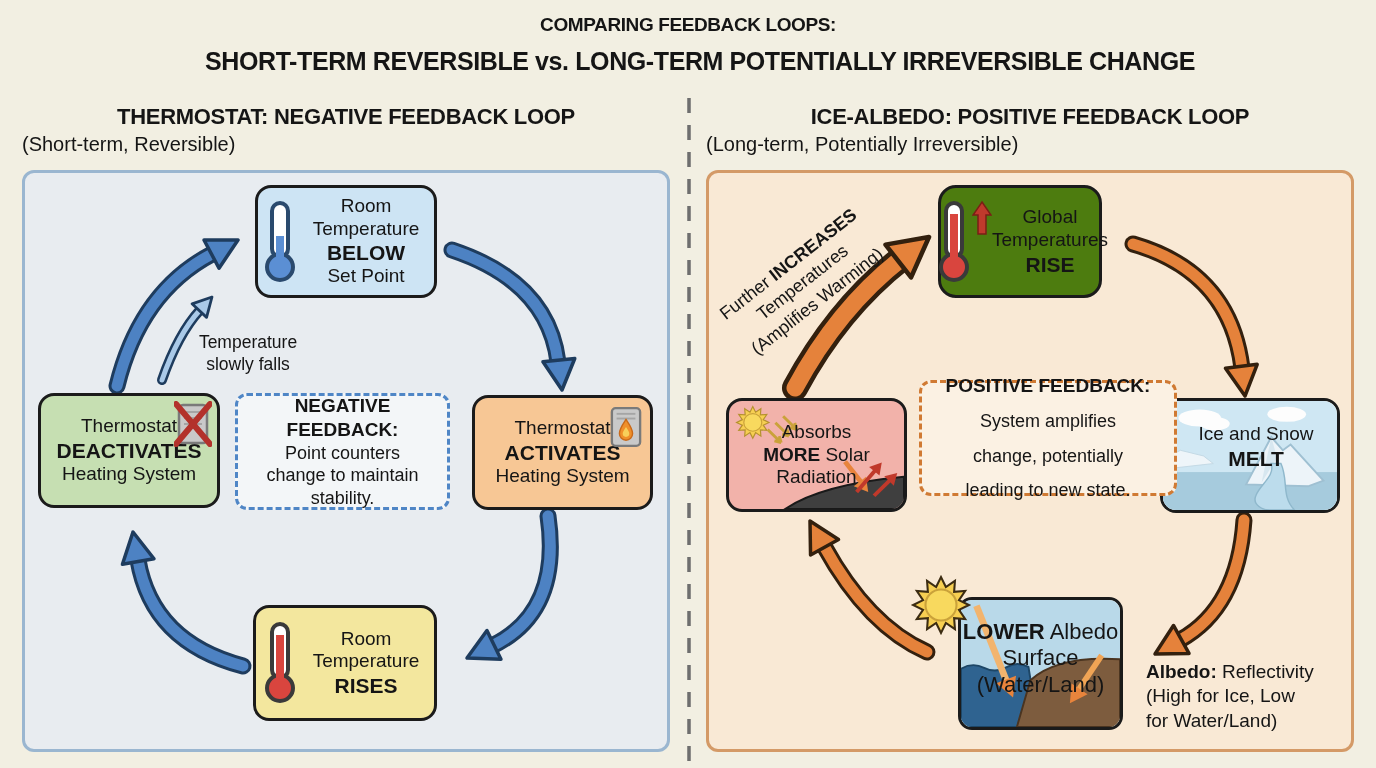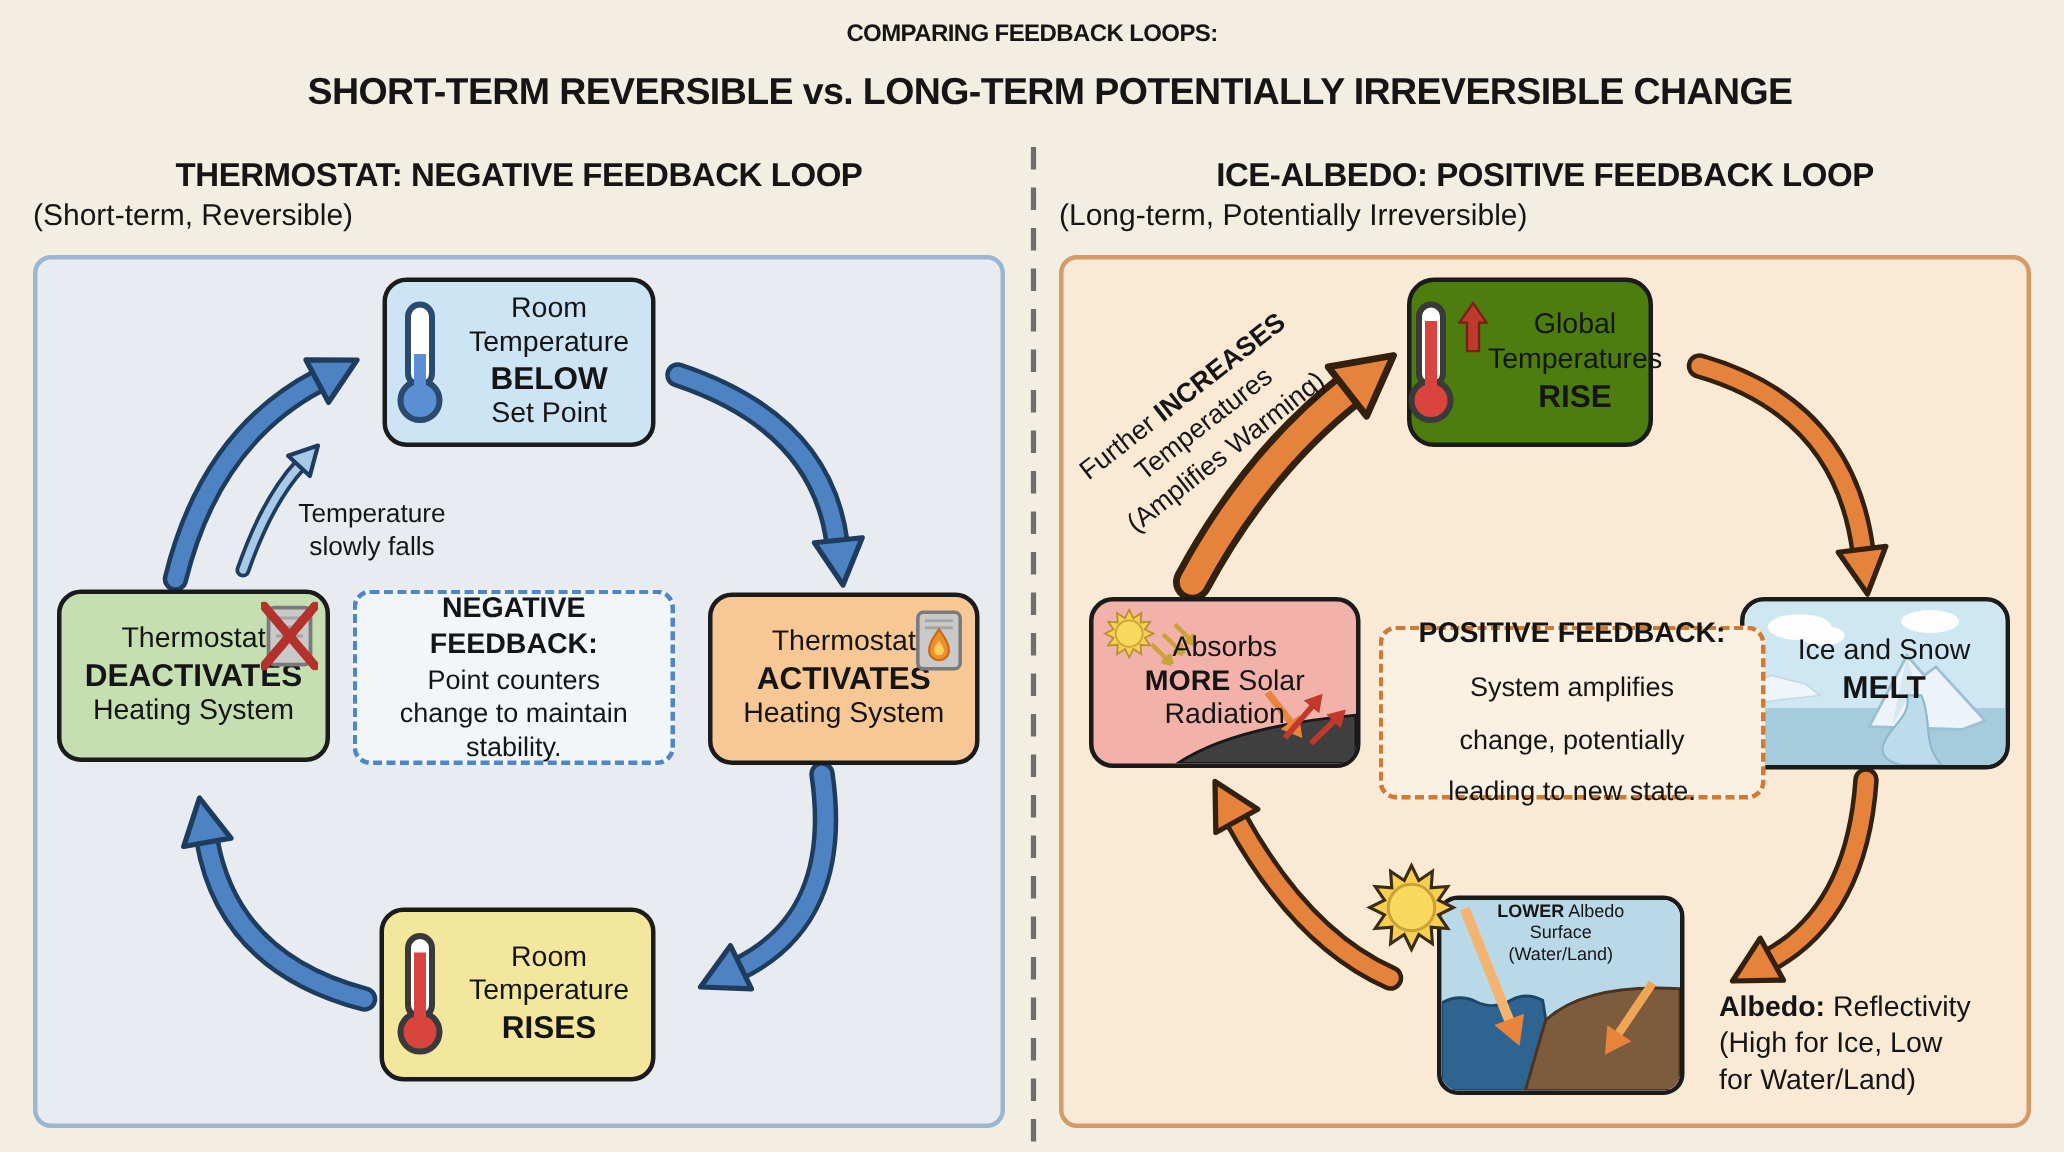--- a/index.html
+++ b/index.html
@@ -1,19 +1,19 @@
 <!DOCTYPE html>
 <html><head>
 <meta charset="utf-8">
 <style>
   html,body{margin:0;padding:0;}
   body{font-family:"Liberation Sans", sans-serif; color:#151515; background:#f2efe2;}
   .canvas{position:relative;width:1376px;height:768px;overflow:hidden;background:#f2efe2;}
   .abs{position:absolute;}
-  .main-title{top:14px;left:0;width:1376px;text-align:center;font-size:16px;font-weight:bold;letter-spacing:-0.4px;z-index:3;}
+  .main-title{top:14px;left:0;width:1376px;text-align:center;font-size:19px;font-weight:bold;letter-spacing:-0.4px;z-index:3;}
   .main-subtitle{top:47px;left:0;width:1376px;text-align:center;font-size:25px;font-weight:bold;letter-spacing:-0.4px;z-index:3;padding-left:12px;}
   .sec-head{width:648px;text-align:center;font-size:22px;font-weight:bold;letter-spacing:-0.3px;z-index:3;}
   .sec-sub{width:648px;text-align:left;font-size:20px;z-index:3;}
   .panel{position:absolute;top:170px;width:648px;height:582px;border-radius:12px;box-sizing:border-box;z-index:1;}
   .panel-left{left:22px;background:#e8ecf0;border:3px solid #9ab6d0;}
   .panel-right{left:706px;background:#f9e9d5;border:3px solid #d49a67;}
   #arrows{position:absolute;top:0;left:0;z-index:2;}
   .node{position:absolute;border:3px solid #1b1b1b;border-radius:16px;box-sizing:border-box;
         display:flex;align-items:center;justify-content:center;text-align:center;
         font-size:19px;line-height:1.2;z-index:3;}
@@ -208,21 +208,21 @@
   <div class="node" style="left:958px;top:597px;width:165px;height:133px;overflow:hidden;align-items:flex-start;border-radius:14px;">
     <svg class="illus" viewBox="0 0 165 133" preserveAspectRatio="none">
       <rect width="165" height="133" fill="#b9d9e9"></rect>
       <path d="M0,72 Q12,65 24,71 Q36,77 48,70 Q58,64 70,70 L80,133 L0,133 Z" fill="#2f6390" stroke="#1d4666" stroke-width="2"></path>
       <path d="M58,133 L72,84 Q100,58 165,62 L165,133 Z" fill="#7d5c3e" stroke="#4a3420" stroke-width="2"></path>
       <line x1="16" y1="6" x2="50" y2="92" stroke="#f2b46e" stroke-width="7"></line>
       <polygon points="0,0 -20,-11 -20,11" transform="translate(54,102) rotate(69)" fill="#e8843c"></polygon>
       <line x1="146" y1="58" x2="118" y2="100" stroke="#f0a455" stroke-width="6"></line>
       <polygon points="0,0 -18,-10 -18,10" transform="translate(113,108) rotate(124)" fill="#e8843c"></polygon>
     </svg>
-    <div class="overlay-text" style="width:100%;margin-top:0;font-size:12px;">
+    <div class="overlay-text" style="width:100%;margin-top:19px;font-size:22px;">
       <span class="bl"><span class="b">LOWER</span><span> Albedo</span></span>
       <span class="bl">Surface</span>
       <span class="bl">(Water/Land)</span>
     </div>
   </div>
 
   <svg class="sun-abs" style="left:910px;top:574px;" width="62" height="62" viewBox="0 0 60 60">
     <path d="M57,30 L47.4,34.7 L53.4,43.5 L42.7,42.7 L43.5,53.4 L34.7,47.4 L30,57 L25.3,47.4 L16.5,53.4 L17.3,42.7 L6.6,43.5 L12.6,34.7 L3,30 L12.6,25.3 L6.6,16.5 L17.3,17.3 L16.5,6.6 L25.3,12.6 L30,3 L34.7,12.6 L43.5,6.6 L42.7,17.3 L53.4,16.5 L47.4,25.3 Z" fill="#f7cf52" stroke="#3c2c12" stroke-width="2"></path>
     <circle cx="30" cy="30" r="15" fill="#f8d95e" stroke="#caa23a" stroke-width="2"></circle>
   </svg>
@@ -246,21 +246,21 @@
       <line x1="150" y1="100" x2="170" y2="80" stroke="#c0392b" stroke-width="4"></line>
       <polygon points="0,0 -12,-7 -12,7" transform="translate(174,76) rotate(-45)" fill="#c0392b"></polygon>
     </svg>
     <div class="overlay-text">
       <span class="bl">Absorbs</span>
       <span class="bl"><span class="b">MORE</span><span> Solar</span></span>
       <span class="bl">Radiation</span>
     </div>
   </div>
 
-  <div class="dashed-box dashed-right" style="left:919px;top:417px;width:258px;height:116px;gap:12px;">
+  <div class="dashed-box dashed-right" style="left:919px;top:380px;width:258px;height:116px;gap:12px;">
     <span class="hdr">POSITIVE FEEDBACK:</span>
     <span>System amplifies</span>
     <span>change, potentially</span>
     <span>leading to new state.</span>
   </div>
 
   <div class="anno rot" style="left:700px;top:248px;width:206px;">
     <span class="bl"><span>Further </span><span class="b">INCREASES</span></span>
     <span class="bl">Temperatures</span>
     <span class="bl">(Amplifies Warming)</span>

